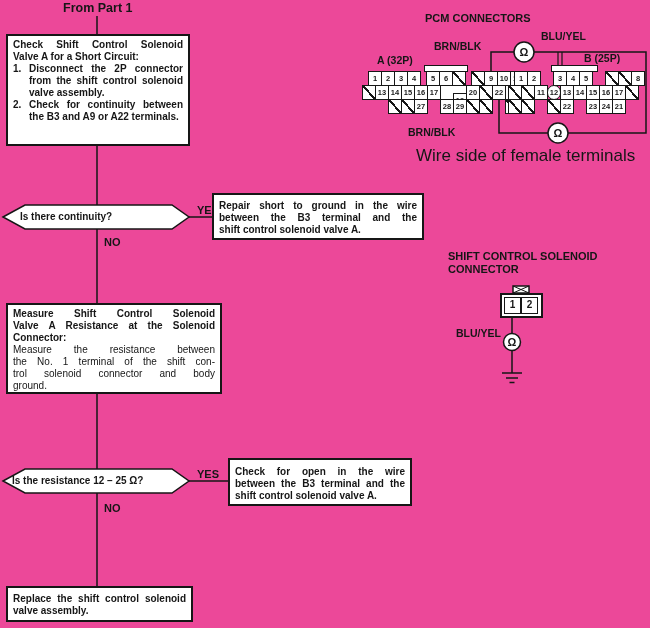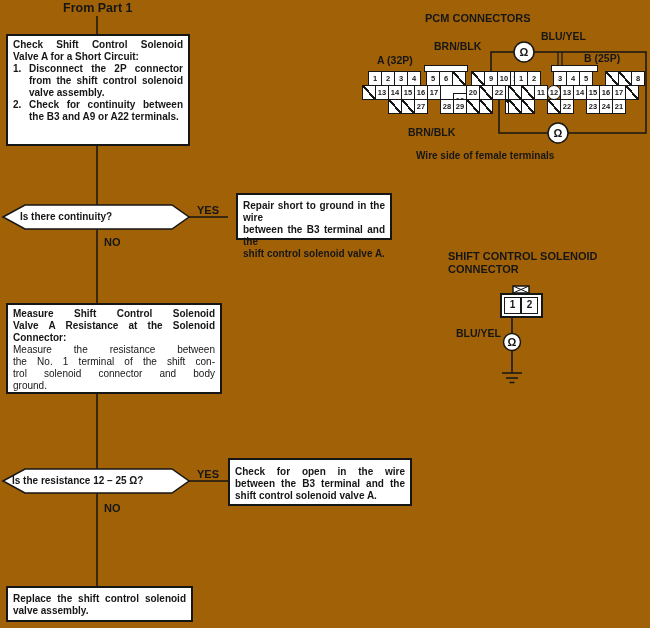--- a/index.html
+++ b/index.html
@@ -1,22 +1,22 @@
 <!DOCTYPE html>
 <html style="--ink: #161616;"><head>
 <meta charset="utf-8">
 <style>
   :root{ --ink:#161616; }
   html,body{margin:0;padding:0;background:#fff;}
-  .page{position:relative;width:650px;height:628px;background:#a16207;
+  .page{position:relative;width:650px;height:628px;background:#ec4899;
         font-family:"Liberation Sans",sans-serif;color:var(--ink);overflow:hidden;}
   .overlay{position:absolute;left:0;top:0;color:var(--ink);}
   .lab{position:absolute;font-weight:bold;font-size:11px;line-height:11px;white-space:nowrap;}
   .big{font-size:12.5px;}
-  .cap{font-weight:bold;font-size:10px;}
+  .cap{font-weight:normal;font-size:17px;}
   .wirelab{font-size:10.5px;}
   .fbox{position:absolute;border:2px solid var(--ink);background:#fff;
         font-size:10px;font-weight:bold;line-height:12px;
         padding:3px 5px 0 5px;box-sizing:border-box;}
   .fbox div{min-height:12px;}
   .jl{text-align:justify;text-align-last:justify;}
   .n{font-weight:normal;}
   .li{display:flex;}
   .num{width:16px;flex:none;}
   .lit{flex:1;min-width:0;}
@@ -80,21 +80,21 @@
         <div class="jl">Check for continuity between</div>
         <div>the B3 and A9 or A22 terminals.</div>
       </span>
     </div>
   </div>
 
   <div class="hextxt" style="left:20px;top:211px;width:152px">Is there continuity?</div>
   <div class="lab" style="left:197px;top:205px">YES</div>
   <div class="lab" style="left:104px;top:237px">NO</div>
 
-  <div class="fbox" style="left:236px;top:193px;width:156px;height:47px;padding-top:5px">
+  <div class="fbox" style="left:212px;top:193px;width:212px;height:47px;padding-top:5px">
     <div class="jl">Repair short to ground in the wire</div>
     <div class="jl">between the B3 terminal and the</div>
     <div>shift control solenoid valve A.</div>
   </div>
 
   <div class="fbox" style="left:6px;top:303px;width:216px;height:91px">
     <div class="jl">Measure Shift Control Solenoid</div>
     <div class="jl">Valve A Resistance at the Solenoid</div>
     <div>Connector:</div>
     <div class="n jl">Measure the resistance between</div>

